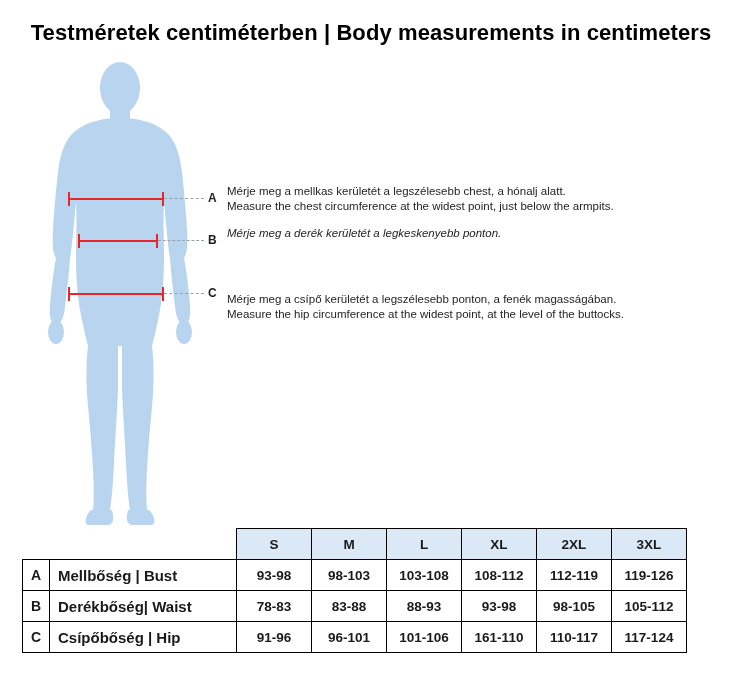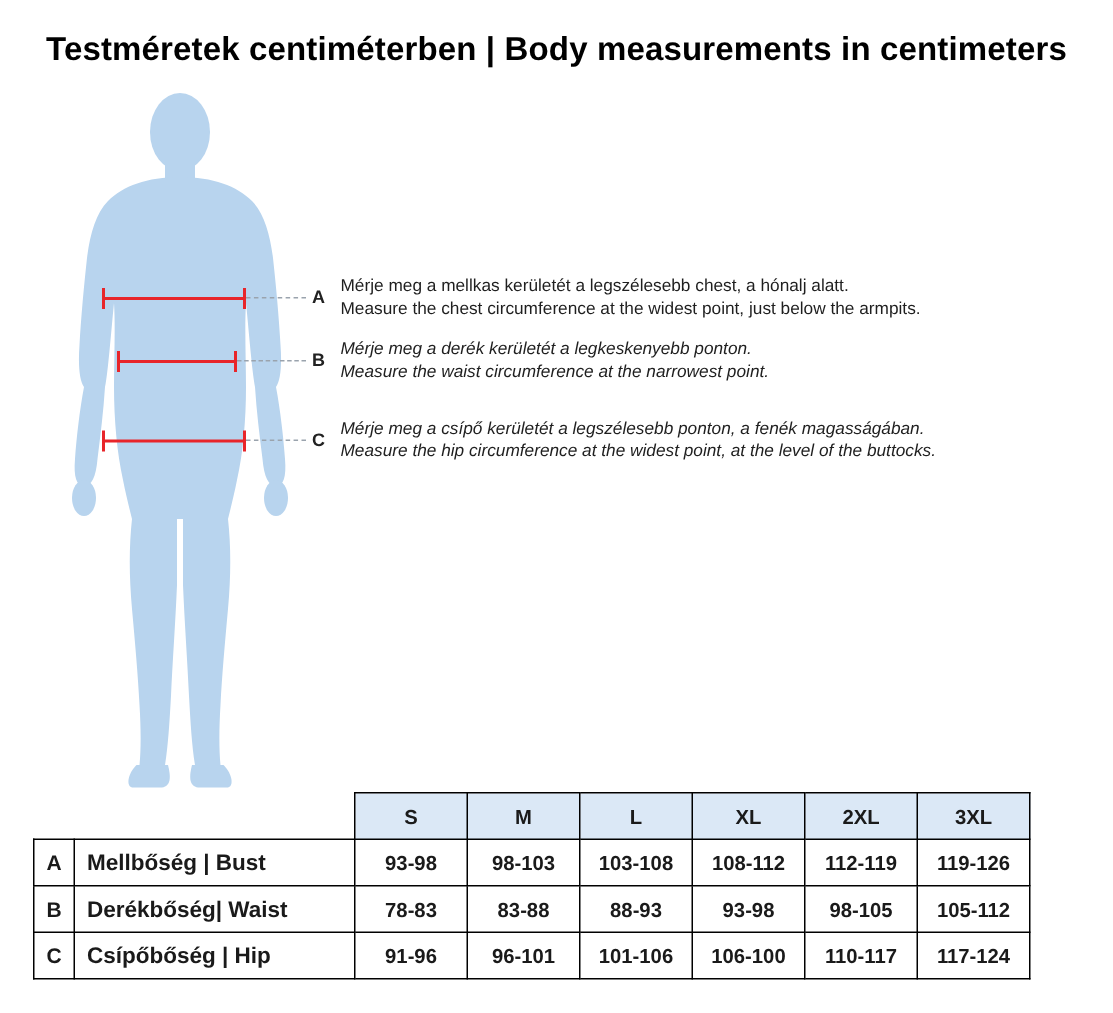--- a/index.html
+++ b/index.html
@@ -200,31 +200,30 @@
 
   <div class="meas">
     <div class="meas-line" style="left:78px; top:240px; width:80px;"></div>
     <div class="meas-cap" style="left:78px; top:234px;"></div>
     <div class="meas-cap" style="left:156px; top:234px;"></div>
     <div class="leader" style="left:158px; top:240px; width:46px;"></div>
   </div>
   <div class="meas-letter" style="left:208px; top:233px;">B</div>
   <div class="desc" style="left:227px; top:226px;font-style:italic;">
     <span class="hu">Mérje meg a derék kerületét a legkeskenyebb ponton.</span>
-    <span class="en">Measure the waist circumference at the narrowest point.</span>
   </div>
 
   <div class="meas">
     <div class="meas-line" style="left:68px; top:293px; width:96px;"></div>
     <div class="meas-cap" style="left:68px; top:287px;"></div>
     <div class="meas-cap" style="left:162px; top:287px;"></div>
     <div class="leader" style="left:164px; top:293px; width:40px;"></div>
   </div>
   <div class="meas-letter" style="left:208px; top:286px;">C</div>
-  <div class="desc" style="left:227px; top:279px;font-style:italic;">
+  <div class="desc" style="left:227px; top:292px;">
     <span class="hu">Mérje meg a csípő kerületét a legszélesebb ponton, a fenék magasságában.</span>
     <span class="en">Measure the hip circumference at the widest point, at the level of the buttocks.</span>
   </div>
 
   <table class="size-table">
     <tbody>
         <tr>
       <td class="corner-blank letter-col"></td>
       <td class="corner-blank name-col"></td>
       <td class="hdr val">S</td>
@@ -253,20 +252,20 @@
       <td class="val">93-98</td>
       <td class="val">98-105</td>
       <td class="val">105-112</td>
     </tr>
     <tr>
       <td class="letter-col">C</td>
       <td class="name-col">Csípőbőség | Hip</td>
       <td class="val">91-96</td>
       <td class="val">96-101</td>
       <td class="val">101-106</td>
-      <td class="val">106-100</td>
+      <td class="val">161-110</td>
       <td class="val">110-117</td>
       <td class="val">117-124</td>
     </tr>
   </tbody>
     </table>
 
 </div>
 
 </body></html>

